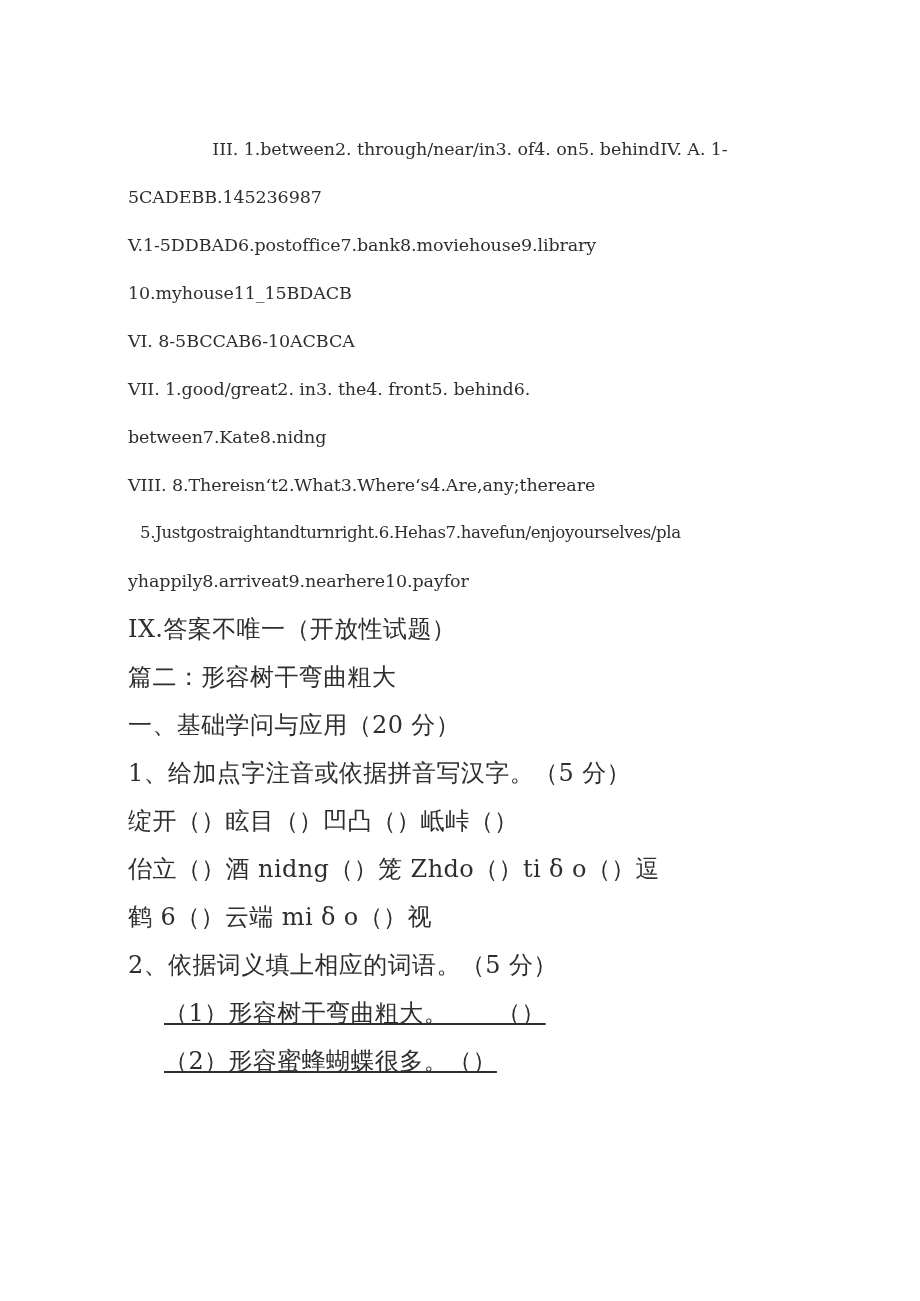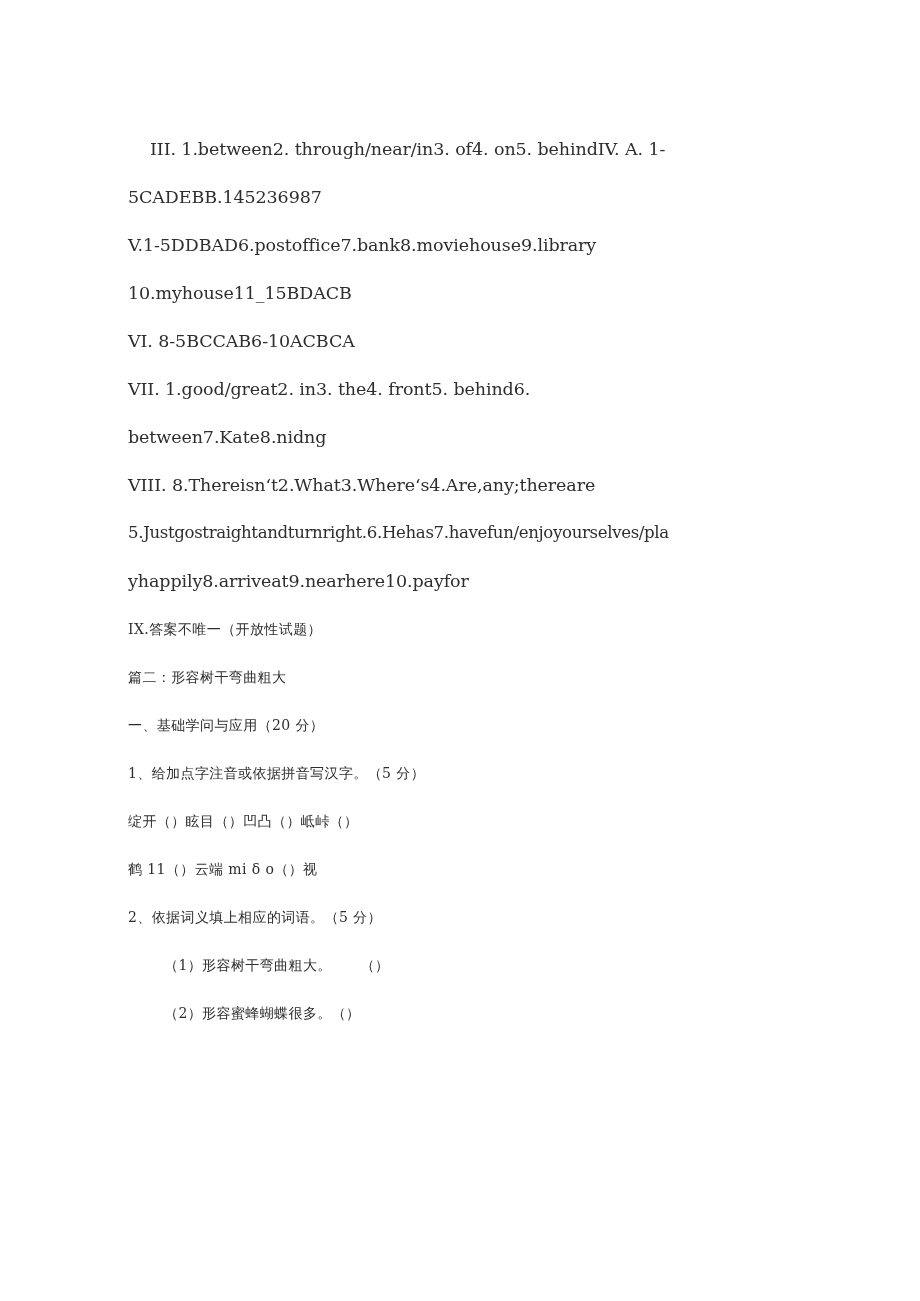--- a/index.html
+++ b/index.html
@@ -46,31 +46,32 @@
   .line.latin {
     font-family: "DejaVu Serif", "Liberation Serif", serif;
     font-size: 17.5px;
     letter-spacing: -0.1px;
   }
 
   .line.latin-wide {
     font-family: "DejaVu Serif", "Liberation Serif", serif;
     font-size: 16.6px;
     letter-spacing: -0.35px;
+    margin-left: 12px;
   }
 
   
   .line.cjk {
     font-family: "DejaVu Serif", "Liberation Serif", serif;
-    font-size: 14px;
+    font-size: 24px;
     letter-spacing: 0.4px;
   }
 
-  .indent-1 { padding-left: 22px; }
-  .indent-2 { padding-left: 36px; }
+  .indent-1 { padding-left: 22px; text-align: center; }
+  .indent-2 { padding-left: 36px; text-decoration: underline; }
 
   .spacer-bottom {
     height: 110px;
   }
 </style>
 </head>
 <body>
 
 <div class="page">
   <div class="doc-body">
@@ -84,20 +85,21 @@
     <p class="line latin">between7.Kate8.nidng</p>
     <p class="line latin">VIII.  8.Thereisnʻt2.What3.Whereʻs4.Are,any;thereare</p>
     <p class="line latin-wide">5.Justgostraightandturnright.6.Hehas7.havefun/enjoyourselves/pla</p>
     <p class="line latin">yhappily8.arriveat9.nearhere10.payfor</p>
 
     <p class="line cjk">IX.答案不唯一（开放性试题）</p>
     <p class="line cjk">篇二：形容树干弯曲粗大</p>
     <p class="line cjk">一、基础学问与应用（20 分）</p>
     <p class="line cjk">1、给加点字注音或依据拼音写汉字。（5 分）</p>
     <p class="line cjk">绽开（）眩目（）凹凸（）岻峠（）</p>
-    <p class="line cjk">鹤 11（）云端 mi δ o（）视</p>
+    <p class="line cjk">佁立（）酒 nidng（）笼 Zhdo（）ti δ o（）逗</p>
+    <p class="line cjk">鹤 6（）云端 mi δ o（）视</p>
     <p class="line cjk">2、依据词义填上相应的词语。（5 分）</p>
     <p class="line cjk indent-2">（1）形容树干弯曲粗大。　　（）</p>
     <p class="line cjk indent-2">（2）形容蜜蜂蝴蝶很多。（）</p>
 
     <div class="spacer-bottom"></div>
   </div>
 </div>
 
 </body></html>

